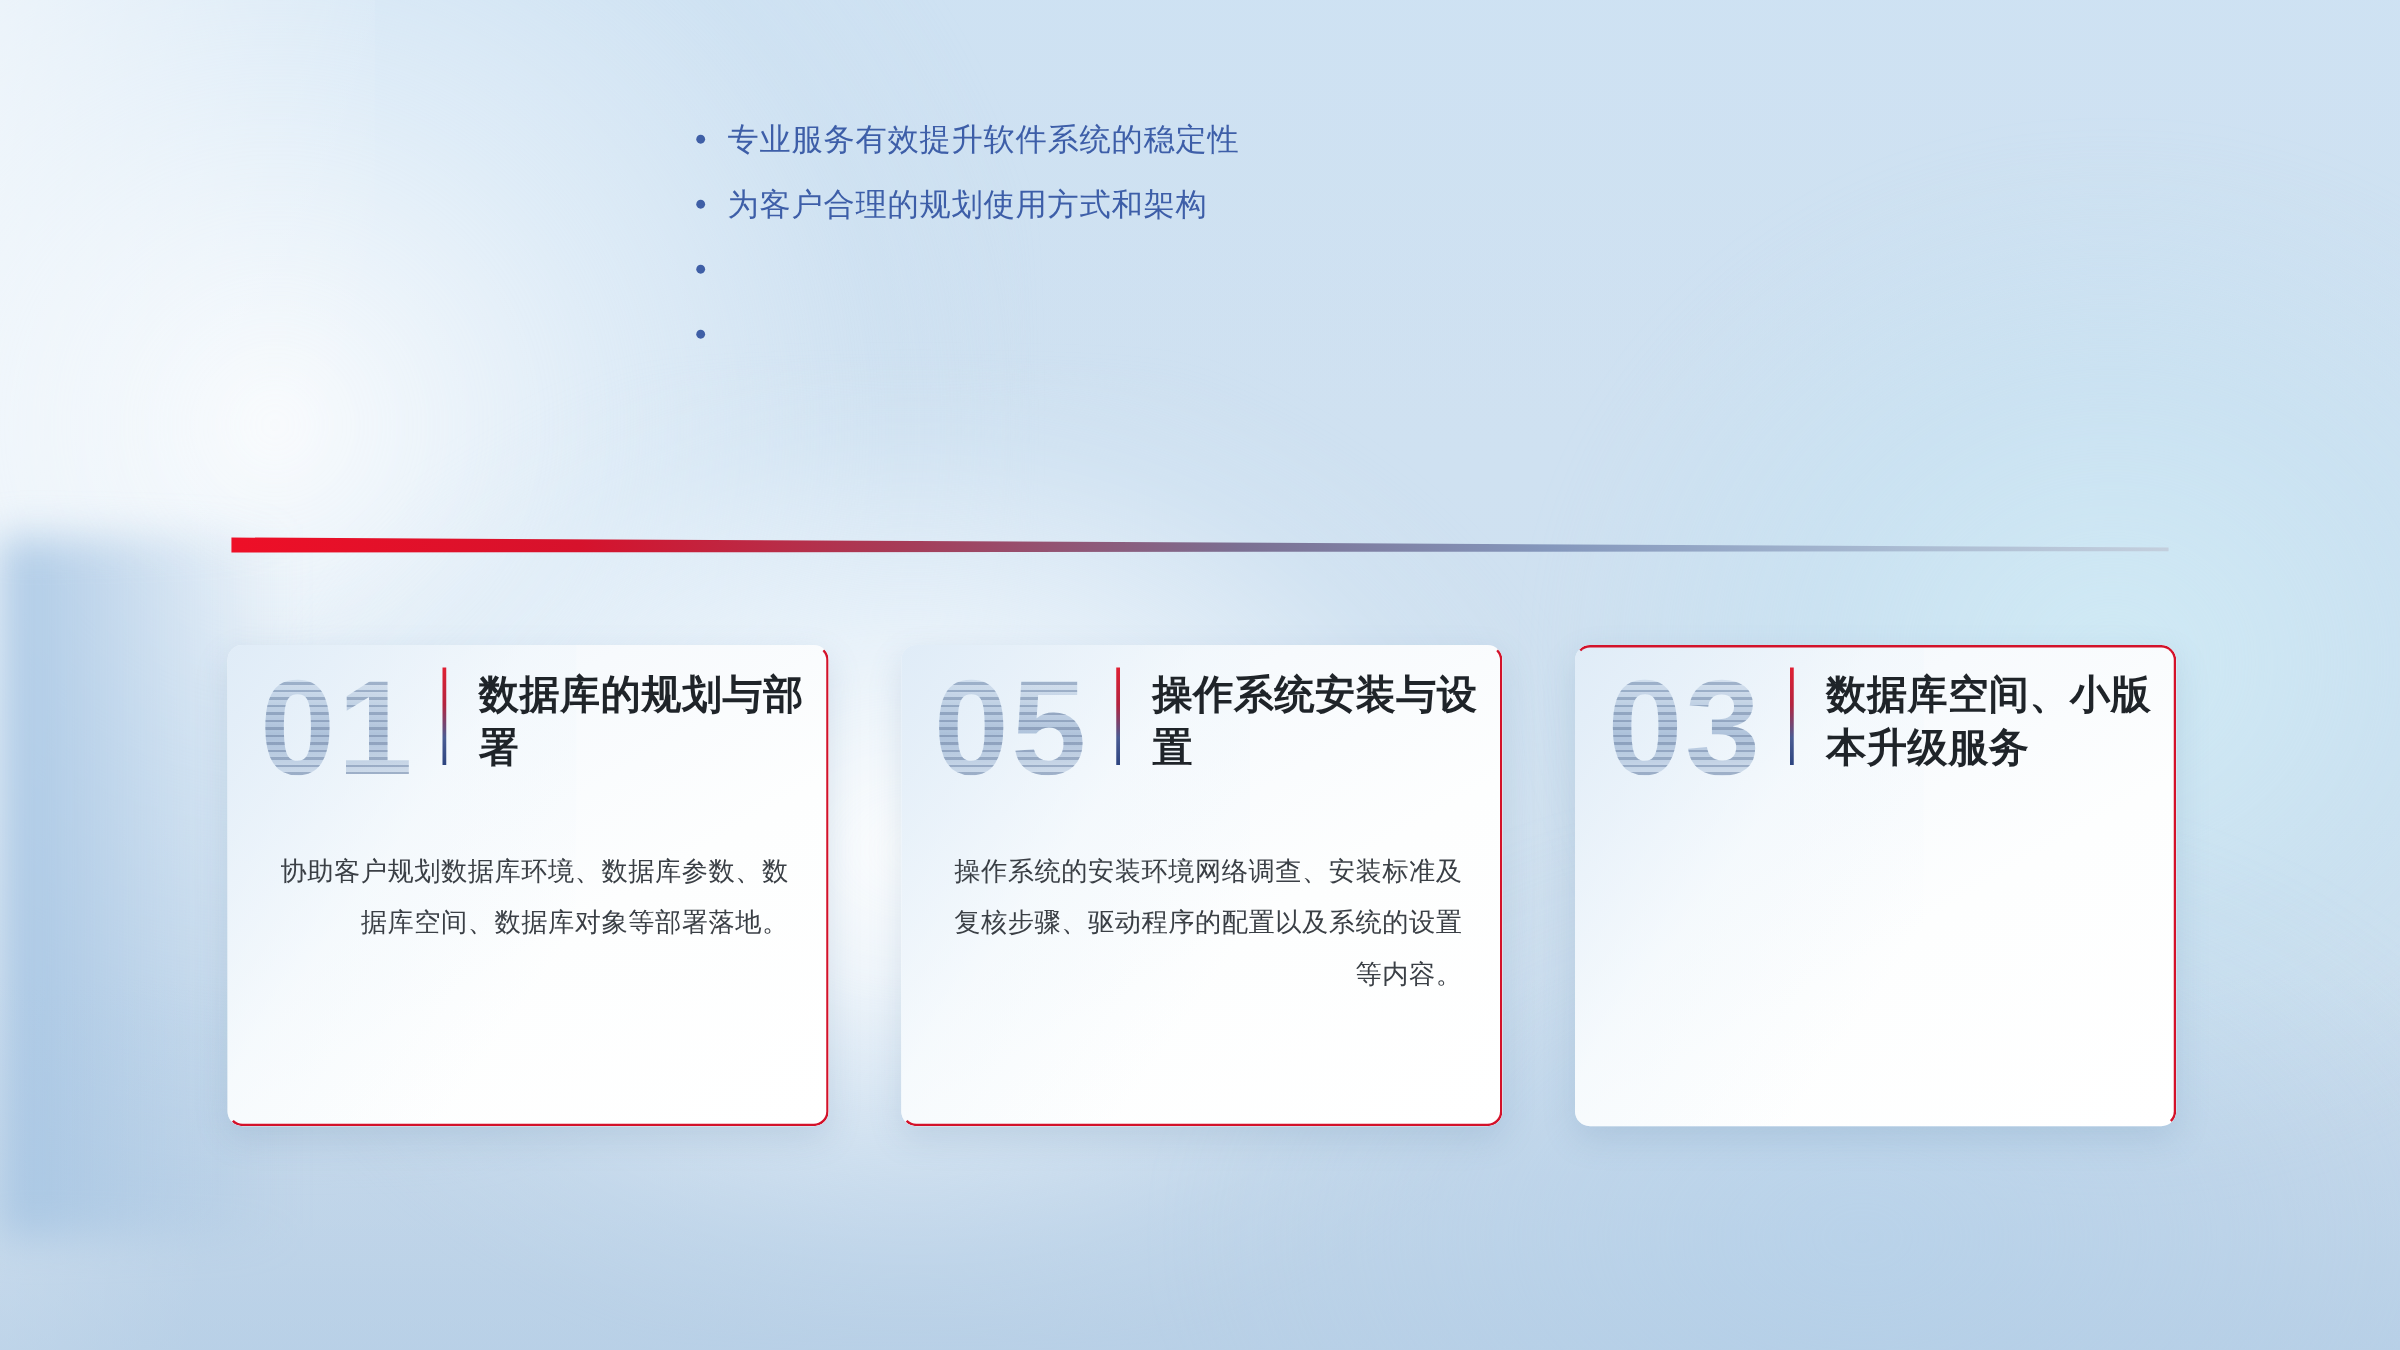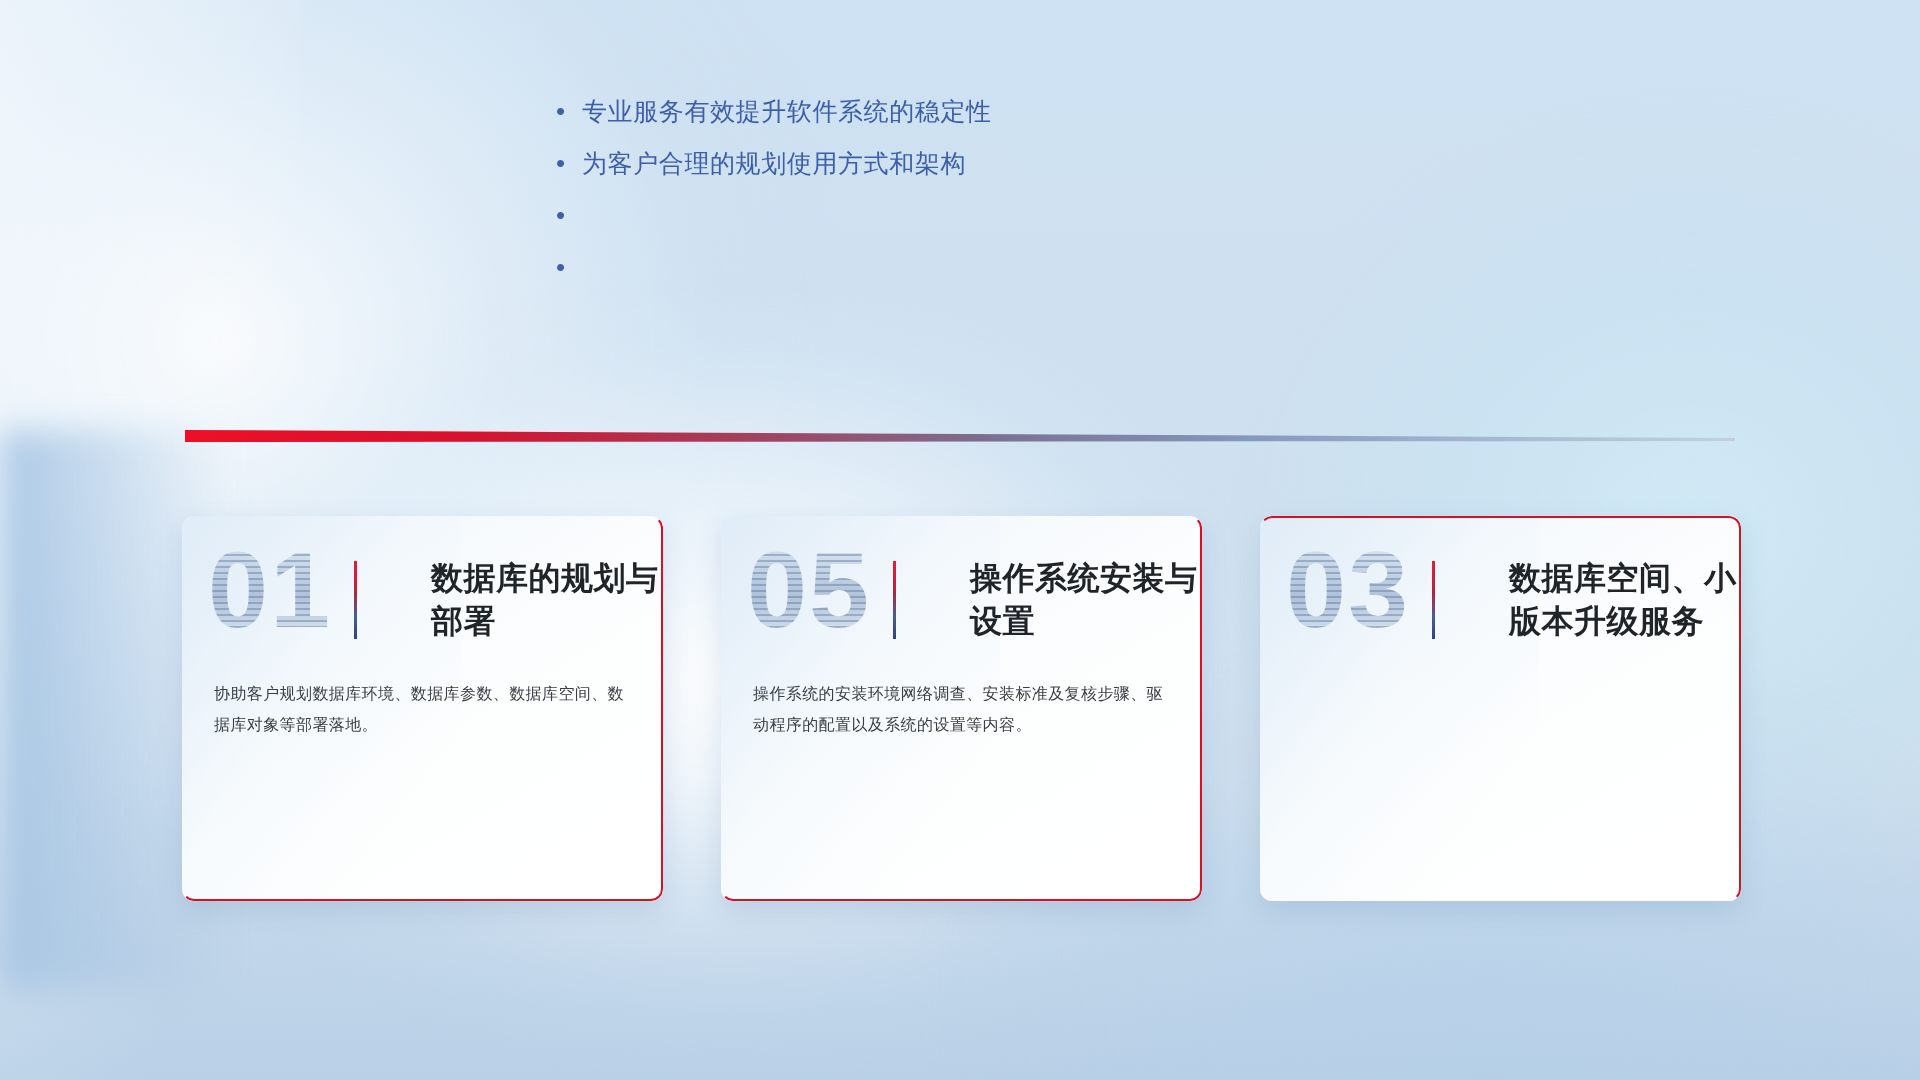--- a/index.html
+++ b/index.html
@@ -167,21 +167,21 @@
   .card-sheen {
     position: absolute;
     left: 0; top: 0; width: 58%; height: 100%;
     background: linear-gradient(125deg, rgba(222,235,247,0.9) 0%, rgba(240,247,252,0.5) 45%, rgba(255,255,255,0) 80%);
     pointer-events: none;
   }
 
   .card-head {
     position: relative;
     display: flex;
-    align-items: center;
+    align-items: flex-start;
     height: 150px;
     padding: 18px 0 0 26px;
     box-sizing: border-box;
   }
   .card-number {
     position: relative;
     width: 132px;
     flex: 0 0 132px;
     height: 116px;
     margin-right: 14px;
@@ -214,30 +214,30 @@
     height: 78px;
     margin-right: 26px;
     background: linear-gradient(180deg, #e02033 0%, #b4243f 38%, #4a5c93 72%, #2d4480 100%);
   }
   .card-title {
     font-size: 32px;
     line-height: 1.34;
     font-weight: 600;
     color: #1f2429;
     letter-spacing: 0.5px;
-    margin-left: 48px;
   }
 
   .card-body {
     position: relative;
     padding: 12px 32px 0 32px;
-    font-size: 16px;
+    font-size: 21px;
     line-height: 1.95;
     color: #3a3f45;
     letter-spacing: 0.4px;
+    text-align: right;
   }
 </style>
 </head>
 <body>
 
 <div class="slide">
 
   <div class="bg-base"></div>
   <div class="bg-band-top"></div>
   <div class="bg-glow-left"></div>

